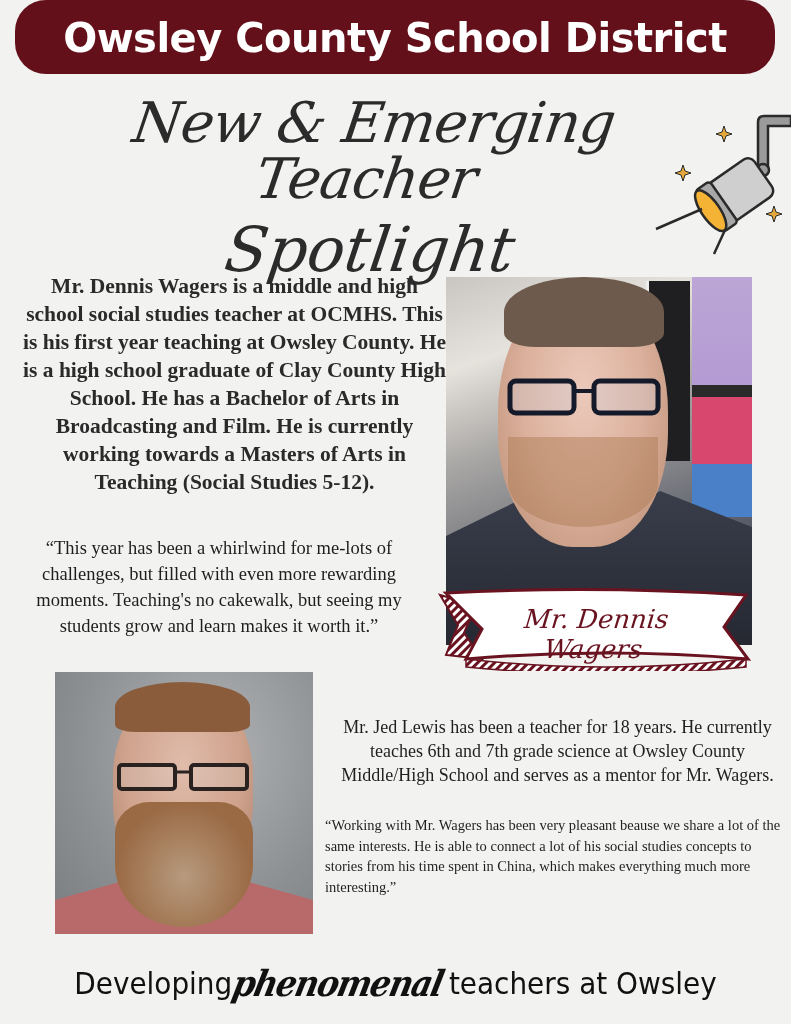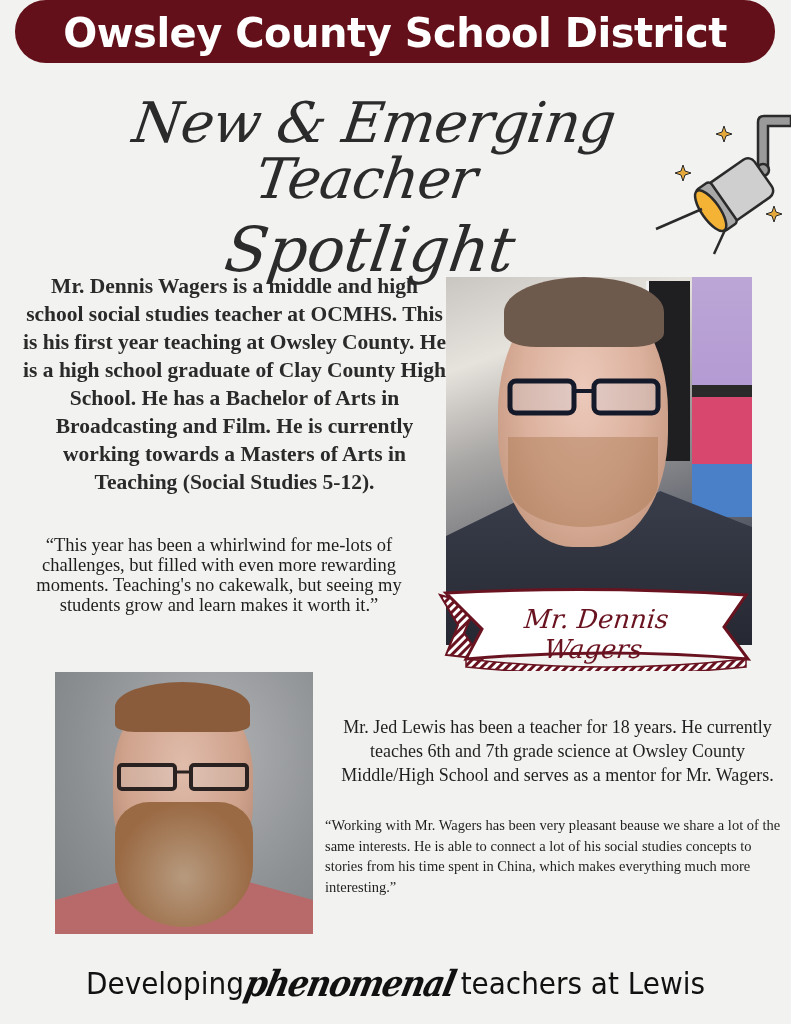--- a/index.html
+++ b/index.html
@@ -4,21 +4,21 @@
 <style>
   * { box-sizing: border-box; margin: 0; padding: 0; }
   html, body { width: 791px; height: 1024px; overflow: hidden; }
   body {
     background: #f2f2f0;
     position: relative;
     font-family: "Liberation Serif", "DejaVu Serif", serif;
     color: #222;
   }
   .header-bar {
-    position: absolute; left: 15px; top: 0; width: 760px; height: 63px;
+    position: absolute; left: 15px; top: 0; width: 760px; height: 74px;
     background: #64101a;
     display: flex; align-items: center; justify-content: center; border-radius: 31px;
   }
   .header-title {
     color: #fff;
     font-family: "DejaVu Sans", "Liberation Sans", sans-serif;
     font-weight: bold;
     font-size: 40px;
     letter-spacing: -0.5px;
     margin-top: 2px;
@@ -42,21 +42,21 @@
     font-weight: bold;
     font-size: 21.5px;
     line-height: 28px;
     color: #2a2a2a;
   }
   .quote-main {
     position: absolute; left: 14px; top: 535px; width: 410px;
     text-align: center;
     font-family: "Liberation Serif", serif;
     font-size: 18.5px;
-    line-height: 20px;
+    line-height: 26px;
     color: #1e1e1e;
   }
   .photo-wagers {
     position: absolute; left: 446px; top: 277px; width: 306px; height: 368px;
     overflow: hidden;
     background: linear-gradient(160deg, #c9c6c2 0%, #e6e2dc 20%, #a9a7a5 40%, #565a66 75%, #2a2d38 100%);
   }
   .photo-wagers .wall-right {
     position:absolute; right:0; top:0; width:60px; height:240px;
     background: linear-gradient(180deg, #bba6d6 0%, #b49bd3 45%, #2a2a2a 45%, #2a2a2a 50%, #d8486e 50%, #d8486e 78%, #4a80c8 78%);
@@ -212,14 +212,14 @@
     <rect x="76" y="3" width="56" height="24" rx="3" fill="rgba(220,220,220,0.2)" stroke="#2a2220" stroke-width="4"></rect>
     <line x1="60" y1="10" x2="76" y2="10" stroke="#2a2220" stroke-width="3"></line>
   </svg>
 </div>
 
 <p class="bio-mentor">Mr. Jed Lewis has been a teacher for 18 years. He currently teaches 6th and 7th grade science at Owsley County Middle/High School and serves as a mentor for Mr. Wagers.</p>
 
 <p class="quote-mentor">“Working with Mr. Wagers has been very pleasant beause we share a lot of the same interests. He is able to connect a lot of his social studies concepts to stories from his time spent in China, which makes everything much more interesting.”</p>
 
 <div class="footer">
-  <span>Developing</span><span class="script">phenomenal</span><span>teachers at Lewis</span>
+  <span>Developing</span><span class="script">phenomenal</span><span>teachers at Owsley</span>
 </div>
 
 </body></html>

